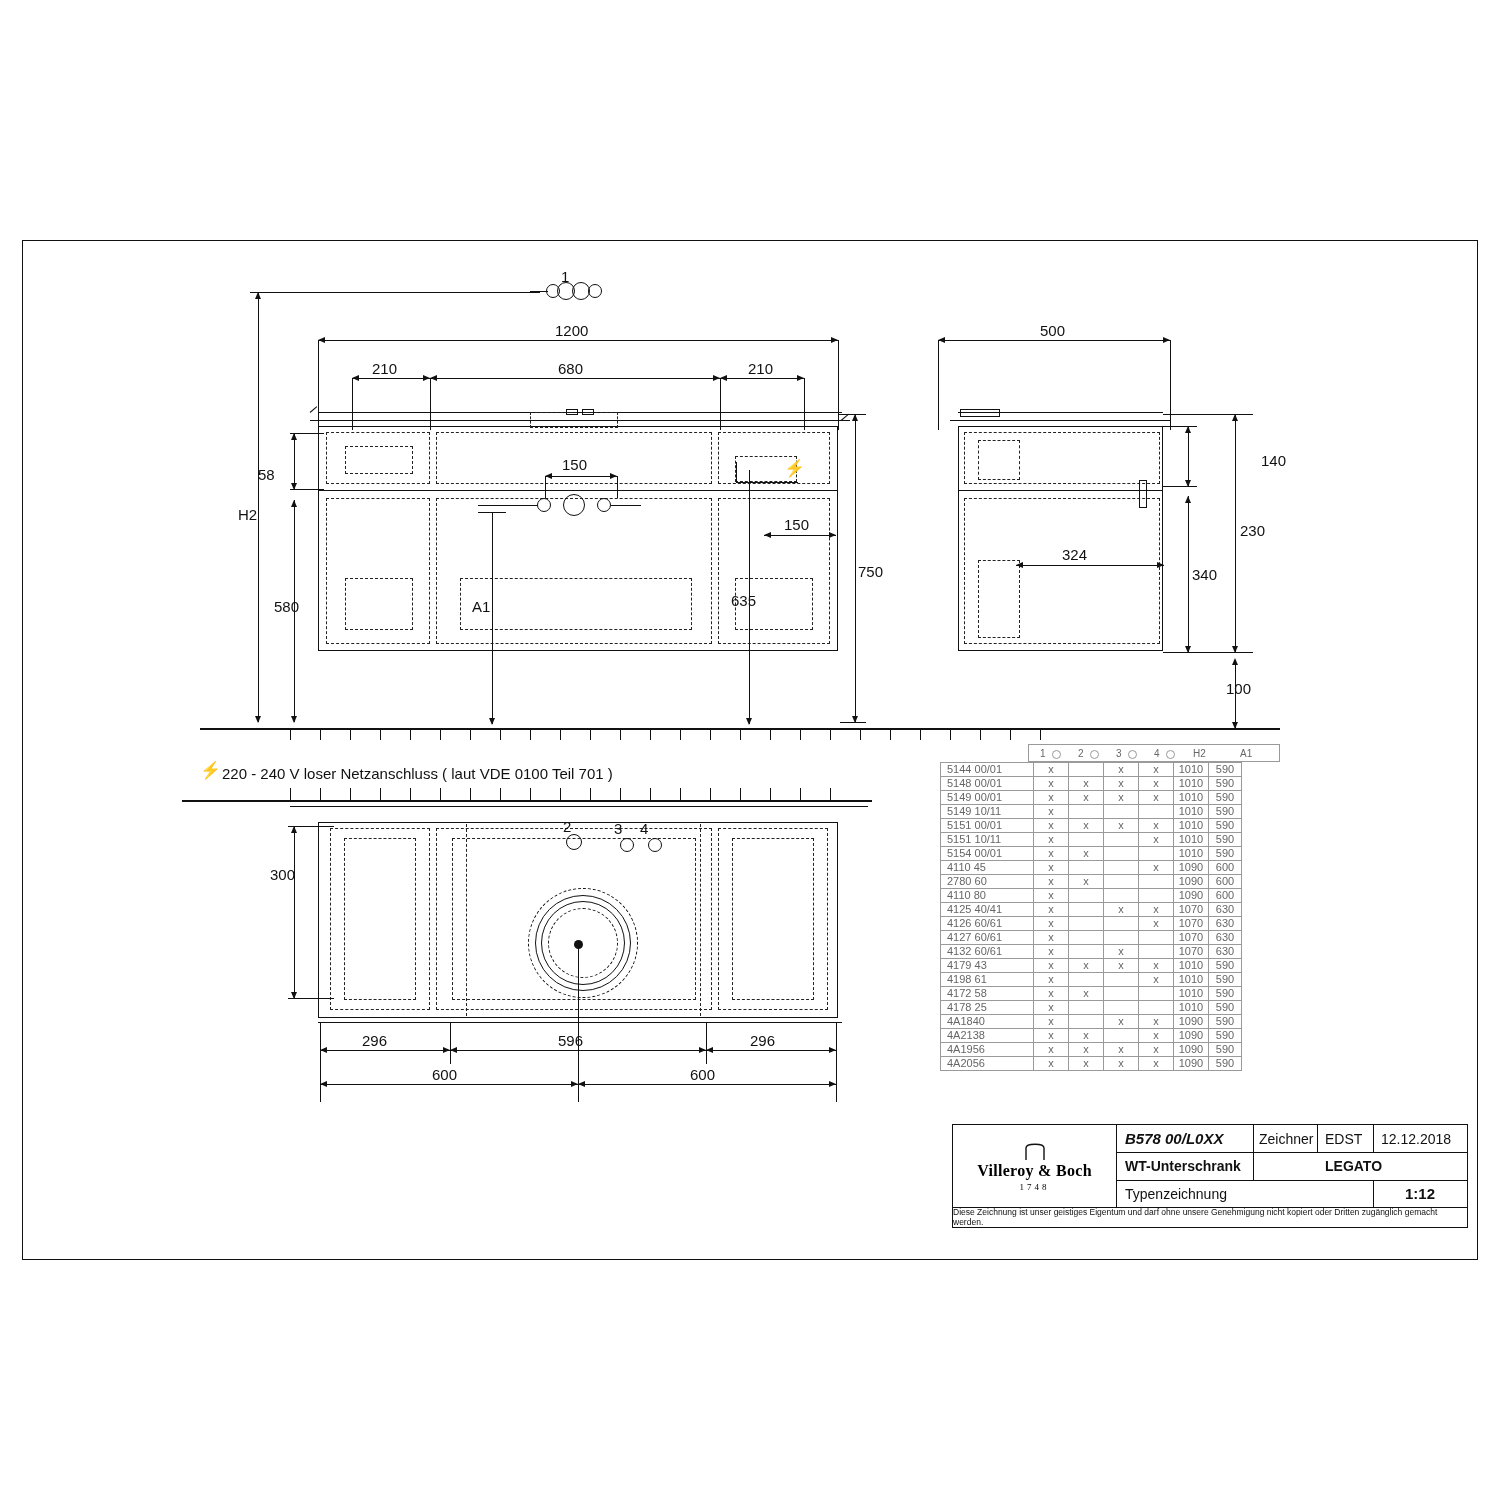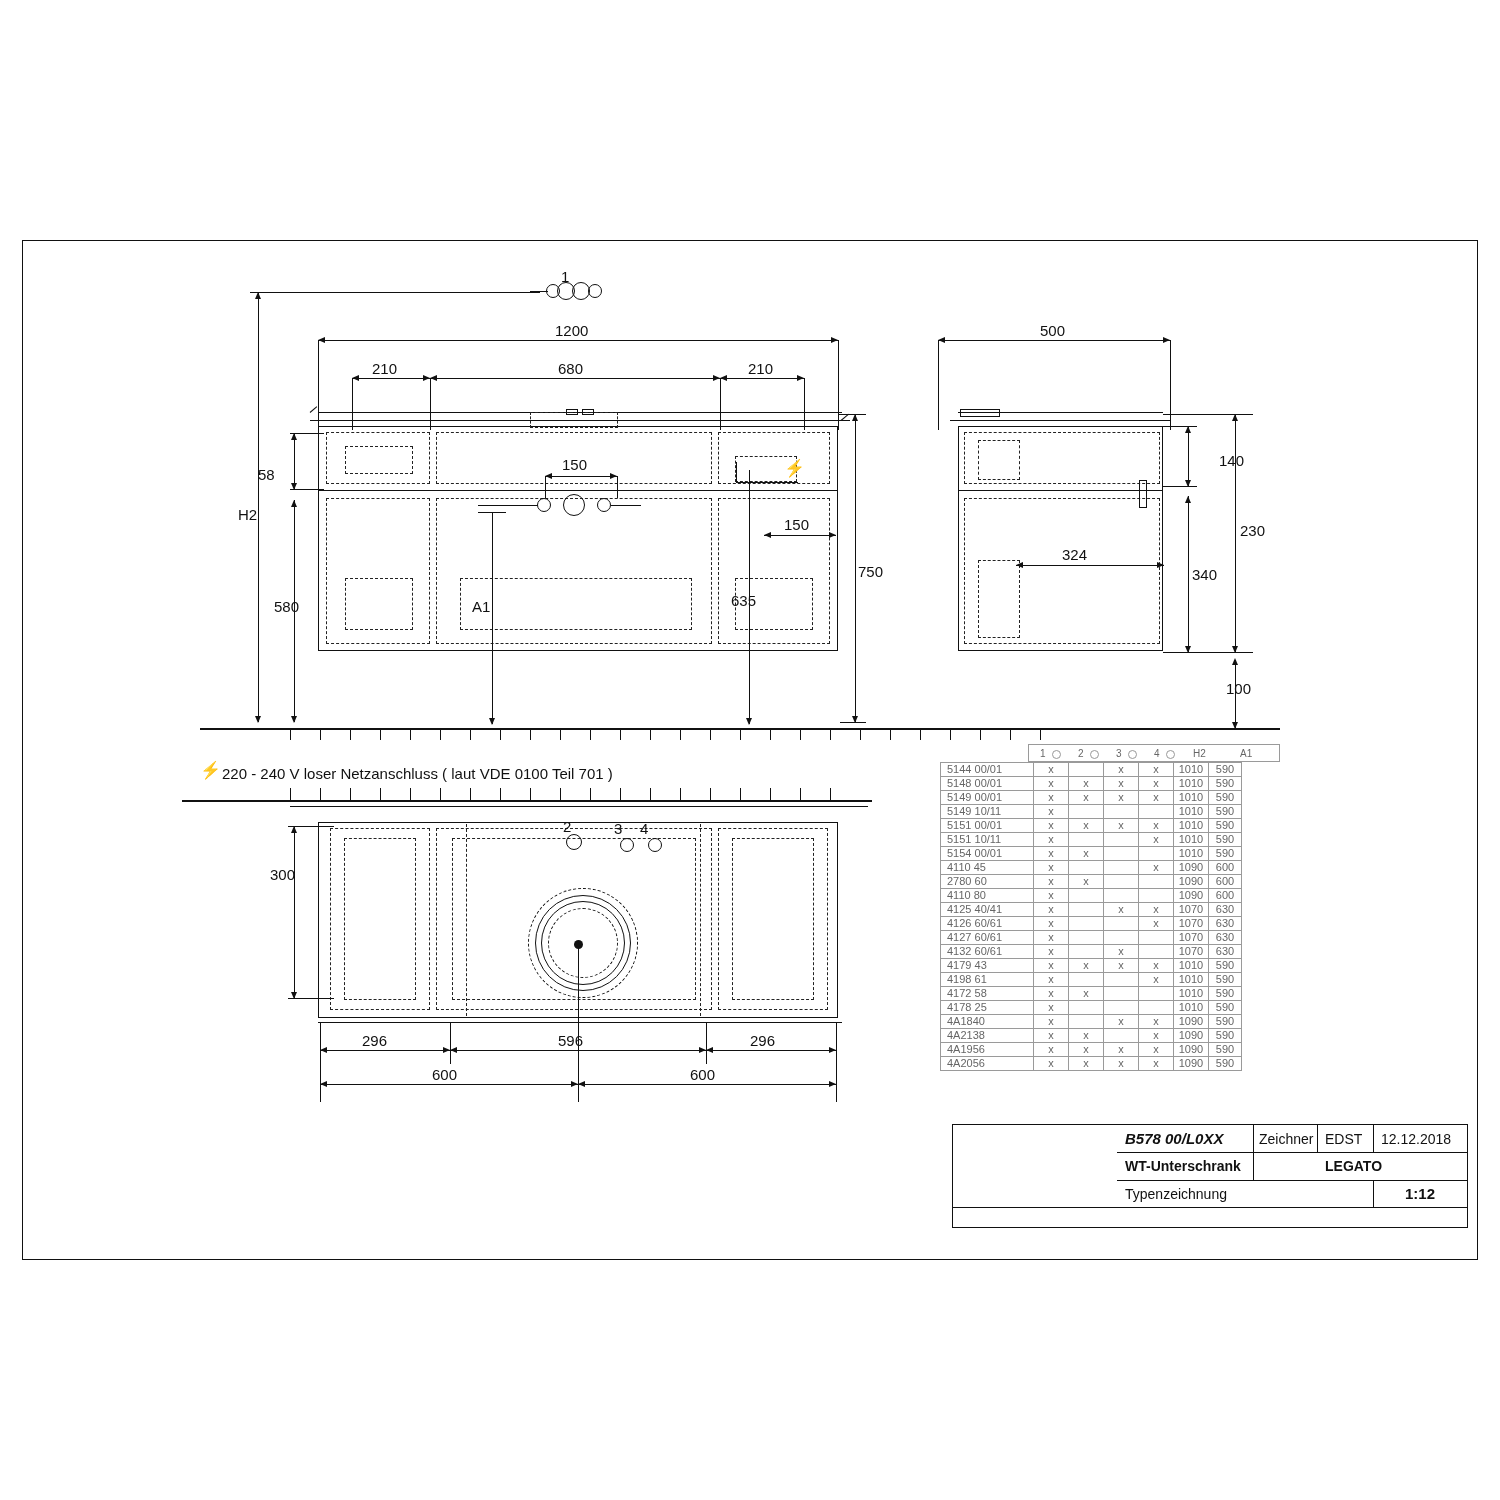--- a/index.html
+++ b/index.html
@@ -204,21 +204,21 @@
   <div class="dash-box" style="left:964px;top:432px;width:196px;height:52px;"></div>
   <div class="dash-box" style="left:978px;top:440px;width:42px;height:40px;"></div>
   <div class="dash-box" style="left:964px;top:498px;width:196px;height:146px;"></div>
   <div class="dash-box" style="left:978px;top:560px;width:42px;height:78px;"></div>
   <div class="solid-box" style="left:1139px;top:480px;width:8px;height:28px;"></div>
   <div class="solid-box" style="left:960px;top:409px;width:40px;height:8px;"></div>
 
   <div class="ln v" style="left:1188px;top:426px;height:60px;"></div>
   <div class="arrowU" style="left:1185px;top:426px;"></div>
   <div class="arrowD" style="left:1185px;top:480px;"></div>
-  <div class="lbl" style="left:1219px;top:452px;">140</div>
+  <div class="lbl" style="left:1261px;top:452px;">140</div>
   <div class="ln h" style="left:1163px;top:426px;width:34px;"></div>
   <div class="ln h" style="left:1163px;top:486px;width:34px;"></div>
 
   <div class="ln v" style="left:1188px;top:496px;height:156px;"></div>
   <div class="arrowU" style="left:1185px;top:496px;"></div>
   <div class="arrowD" style="left:1185px;top:646px;"></div>
   <div class="lbl" style="left:1192px;top:566px;">340</div>
   <div class="ln h" style="left:1163px;top:652px;width:90px;"></div>
 
   <div class="ln v" style="left:1235px;top:414px;height:238px;"></div>
@@ -536,20 +536,27 @@
           <td class="num">x</td>
           <td class="num">x</td>
           <td class="num">x</td>
           <td class="h2">1090</td>
           <td class="a1">590</td>
         </tr>
       </tbody>
   </table>
 
   <div class="titleblock">
+    <div class="logo">
+      <svg width="26" height="22" viewBox="0 0 26 22">
+        <path d="M4 20 L4 8 C4 3 22 3 22 8 L22 20" fill="none" stroke="#111" stroke-width="1.4"></path>
+      </svg>
+      <div class="brand">Villeroy &amp; Boch</div>
+      <div class="year">1748</div>
+    </div>
 
     <div class="sep-h" style="left:164px;top:27px;width:351px;"></div>
     <div class="sep-h" style="left:164px;top:55px;width:351px;"></div>
     <div class="sep-h" style="left:0px;top:82px;width:515px;"></div>
     <div class="sep-v" style="left:300px;top:0;height:27px;"></div>
     <div class="sep-v" style="left:364px;top:0;height:27px;"></div>
     <div class="sep-v" style="left:420px;top:0;height:27px;"></div>
     <div class="sep-v" style="left:300px;top:27px;height:28px;"></div>
     <div class="sep-v" style="left:420px;top:55px;height:27px;"></div>
 
@@ -557,15 +564,16 @@
     <div class="lbl" style="left:306px;top:6px;font-size:14px;">Zeichner</div>
     <div class="lbl" style="left:372px;top:6px;font-size:14px;">EDST</div>
     <div class="lbl" style="left:428px;top:6px;font-size:14px;">12.12.2018</div>
 
     <div class="lbl b" style="left:172px;top:33px;font-size:14px;">WT-Unterschrank</div>
     <div class="lbl b" style="left:372px;top:33px;font-size:14px;">LEGATO</div>
 
     <div class="lbl" style="left:172px;top:61px;font-size:14px;">Typenzeichnung</div>
     <div class="lbl b" style="left:452px;top:60px;font-size:15px;">1:12</div>
 
+    <div class="footnote">Diese Zeichnung ist unser geistiges Eigentum und darf ohne unsere Genehmigung nicht kopiert oder Dritten zugänglich gemacht werden.</div>
   </div>
 
 </div>
 
 </body></html>

